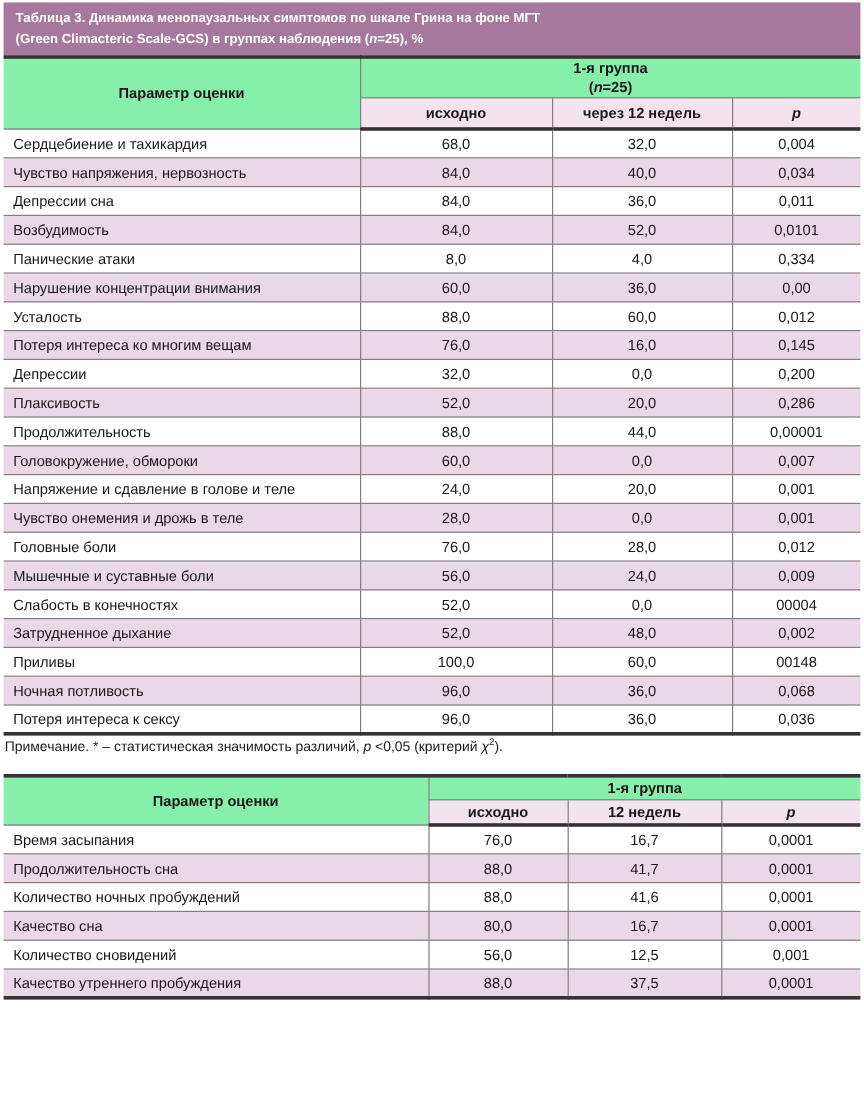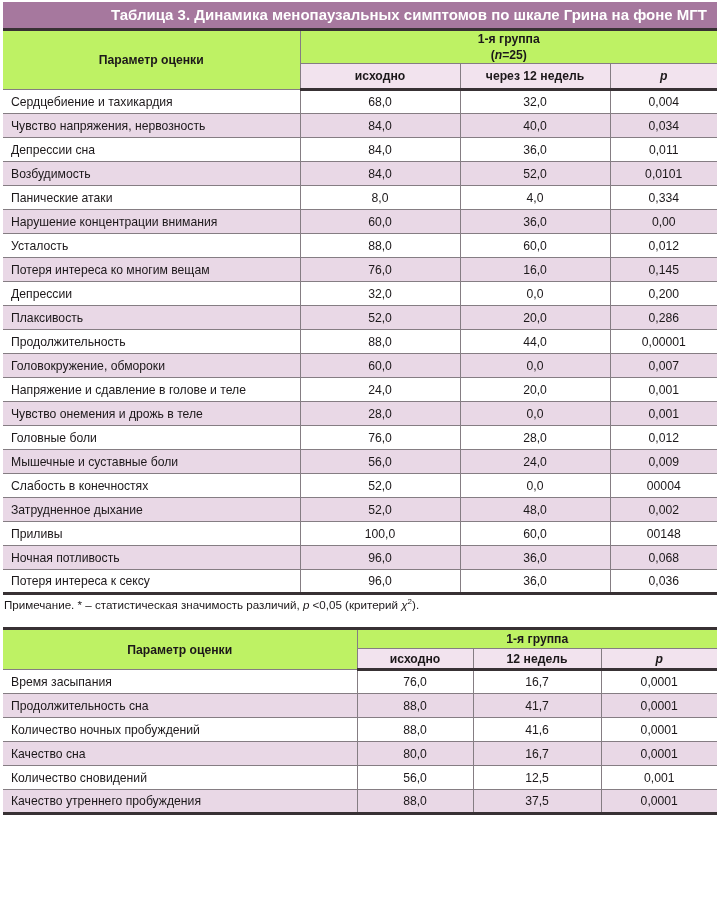--- a/index.html
+++ b/index.html
@@ -6,35 +6,35 @@
   html, body { margin: 0; padding: 0; }
   body {
     width: 720px; height: 920px; background: #ffffff;
     font-family: "Liberation Sans", sans-serif;
     color: #1c181a;
   }
   .page { padding: 2px 3px 0 3px; }
 
   .titlebar {
     background: var(--title-bar, #a6789e);
-    color: #ffffff; font-weight: bold; text-align: right;
-    font-size: 15px; line-height: 18px; padding: 4px 10px;
+    color: #ffffff; font-weight: bold; text-align: left;
+    font-size: 11px; line-height: 18px; padding: 4px 10px;
   }
   .titlebar i { font-style: italic; }
 
   table.dtable {
     width: 100%; border-collapse: collapse; table-layout: fixed;
     font-size: 12.2px;
     border-top: 3px solid var(--border-dark, #383134);
     border-bottom: 3px solid var(--border-dark, #383134);
   }
   .dtable th, .dtable td { border: 1px solid var(--border-light, #857d83); padding: 0 6px; }
   .dtable th:first-child, .dtable td:first-child { border-left: none; }
   .dtable th:last-child,  .dtable td:last-child  { border-right: none; }
-  .dtable thead th { font-weight: bold; text-align: center; background: #bef264; vertical-align: middle; }
+  .dtable thead th { font-weight: bold; text-align: center; background: #86efac; vertical-align: middle; }
 
   .t3 tr.grp th.group { height: 34px; line-height: 16px; border-bottom: 1px solid var(--border-light, #857d83); }
   .t4 tr.grp th.group { height: 20px; line-height: 18px; border-bottom: 1px solid var(--border-light, #857d83); }
 
   tr.sub th {
     background: var(--subheader, #f2e3ee);
     border-bottom: 3px solid var(--border-dark, #383134);
   }
   .t3 tr.sub th { height: 26px; }
   .t4 tr.sub th { height: 21px; }
@@ -50,20 +50,21 @@
   section.tbl4 { margin-top: 16px; }
 </style>
 </head>
 <body>
 
 <div class="page">
 
   <section class="tbl3">
     <div class="titlebar">
       <div>Таблица 3. Динамика менопаузальных симптомов по шкале Грина на фоне МГТ</div>
+      <div><span>(Green Climacteric Scale-GCS) в группах наблюдения (</span><i>n</i><span>=25), %</span></div>
     </div>
 
     <table class="dtable t3">
       <colgroup>
         <col style="width:297px">
           <col style="width:160px">
           <col style="width:150px">
           <col style="width:107px">
       </colgroup>
       <thead>

